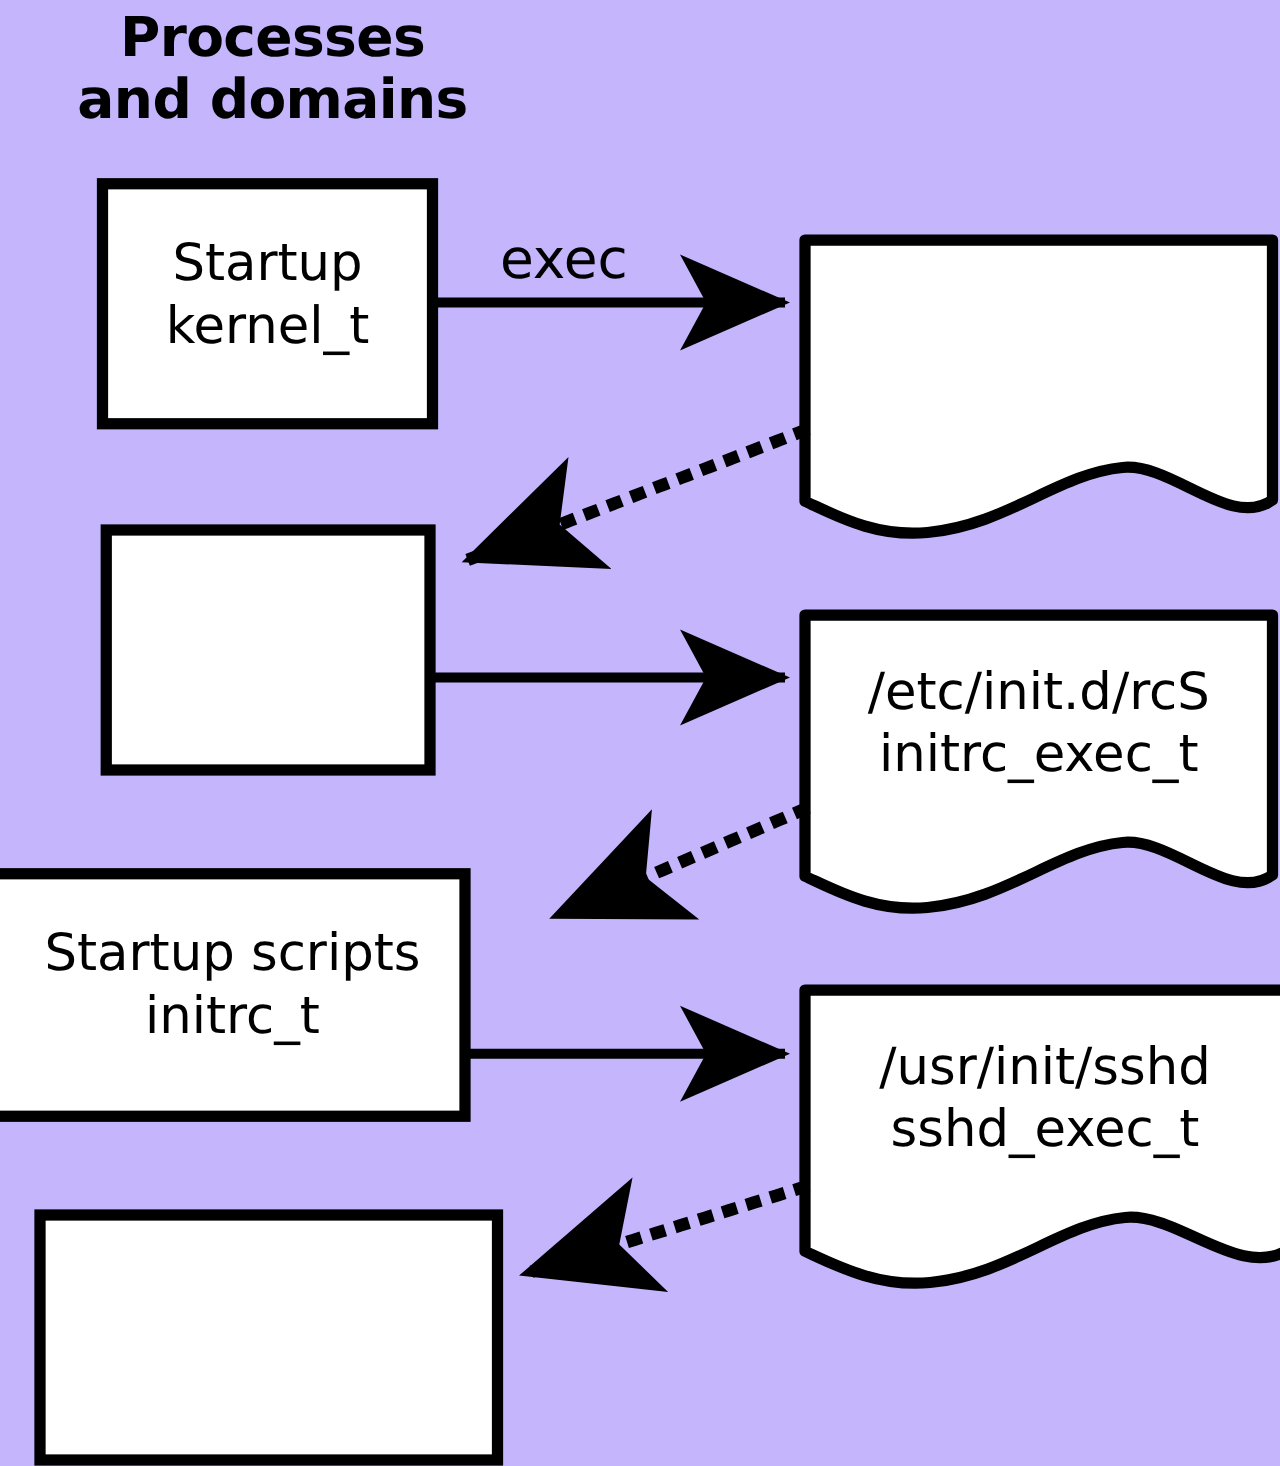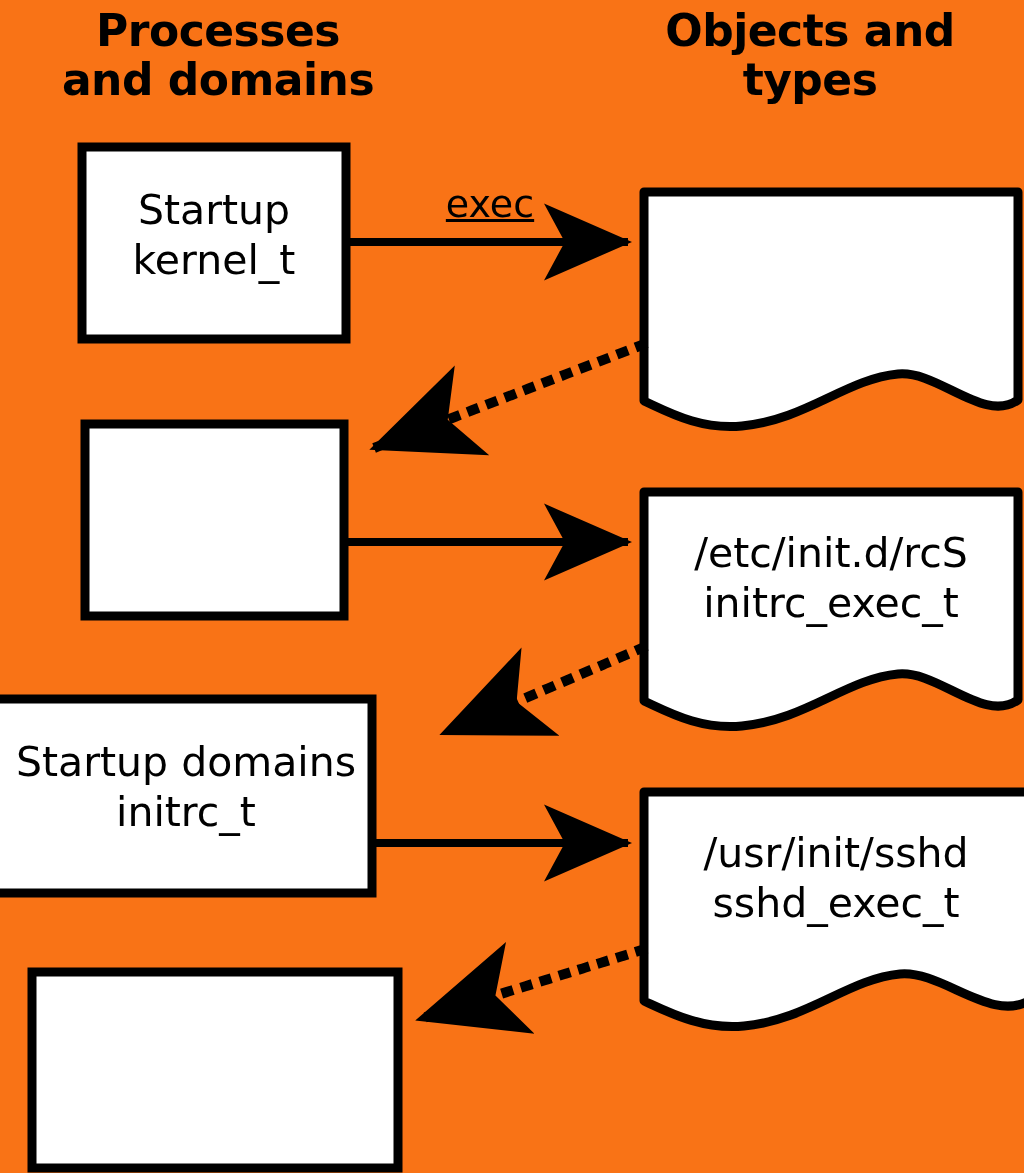--- a/index.html
+++ b/index.html
@@ -7,21 +7,21 @@
     padding: 0;
     background: #ffffff;
   }
   body {
     font-family: "DejaVu Sans", "Liberation Sans", sans-serif;
   }
   #diagram-root {
     position: relative;
     width: 1024px;
     height: 1173px;
-    background: #f97316;
+    background: #c4b5fd;
     overflow: hidden;
   }
   #diagram-svg {
     position: absolute;
     top: 0;
     left: 0;
     width: 1024px;
     height: 1173px;
   }
   .col-header {
@@ -42,24 +42,23 @@
     text-align: center;
     color: #000000;
     font-size: 41px;
     line-height: 1.22;
     white-space: pre-line;
     pointer-events: none;
   }
   .edge-label {
     position: absolute;
     color: #000000;
-    font-size: 38px;
-    text-align: center;
+    font-size: 44px;
+    text-align: left;
     white-space: nowrap;
-    text-decoration: underline;
   }
 </style>
 </head>
 <body>
 
 <div id="diagram-root">
 
   <svg id="diagram-svg" viewBox="0 0 1024 1173">
     <defs>
       <marker id="arrowSolid" markerWidth="13" markerHeight="13" refX="10.5" refY="5" orient="auto" markerUnits="strokeWidth">
@@ -110,28 +109,26 @@
 
      /usr/sbin/sshd (solid) --&gt;
     <line x1="370" y1="843" x2="628" y2="843" stroke="#000000" stroke-width="8" marker-end="url(#arrowSolid)"></line>
 
     
     <line x1="642" y1="950" x2="420" y2="1019" stroke="#000000" stroke-width="10" stroke-dasharray="2 18" stroke-linecap="square" marker-end="url(#arrowDotted)"></line>
   </svg>
 
   <div class="col-header" id="header-left">Processes
 and domains</div>
-  <div class="col-header" id="header-right">Objects and
-types</div>
 
   <div class="node-label" style="left:82px; top:185px; width:264px;">Startup
 kernel_t</div>
 
 
-  <div class="node-label" style="left:0px; top:737px; width:372px;">Startup domains
+  <div class="node-label" style="left:0px; top:737px; width:372px;">Startup scripts
 initrc_t</div>
 
 
 
   <div class="node-label" style="left:644px; top:528px; width:374px;">/etc/init.d/rcS
 initrc_exec_t</div>
 
   <div class="node-label" style="left:648px; top:828px; width:376px;">/usr/init/sshd
 sshd_exec_t</div>
 

